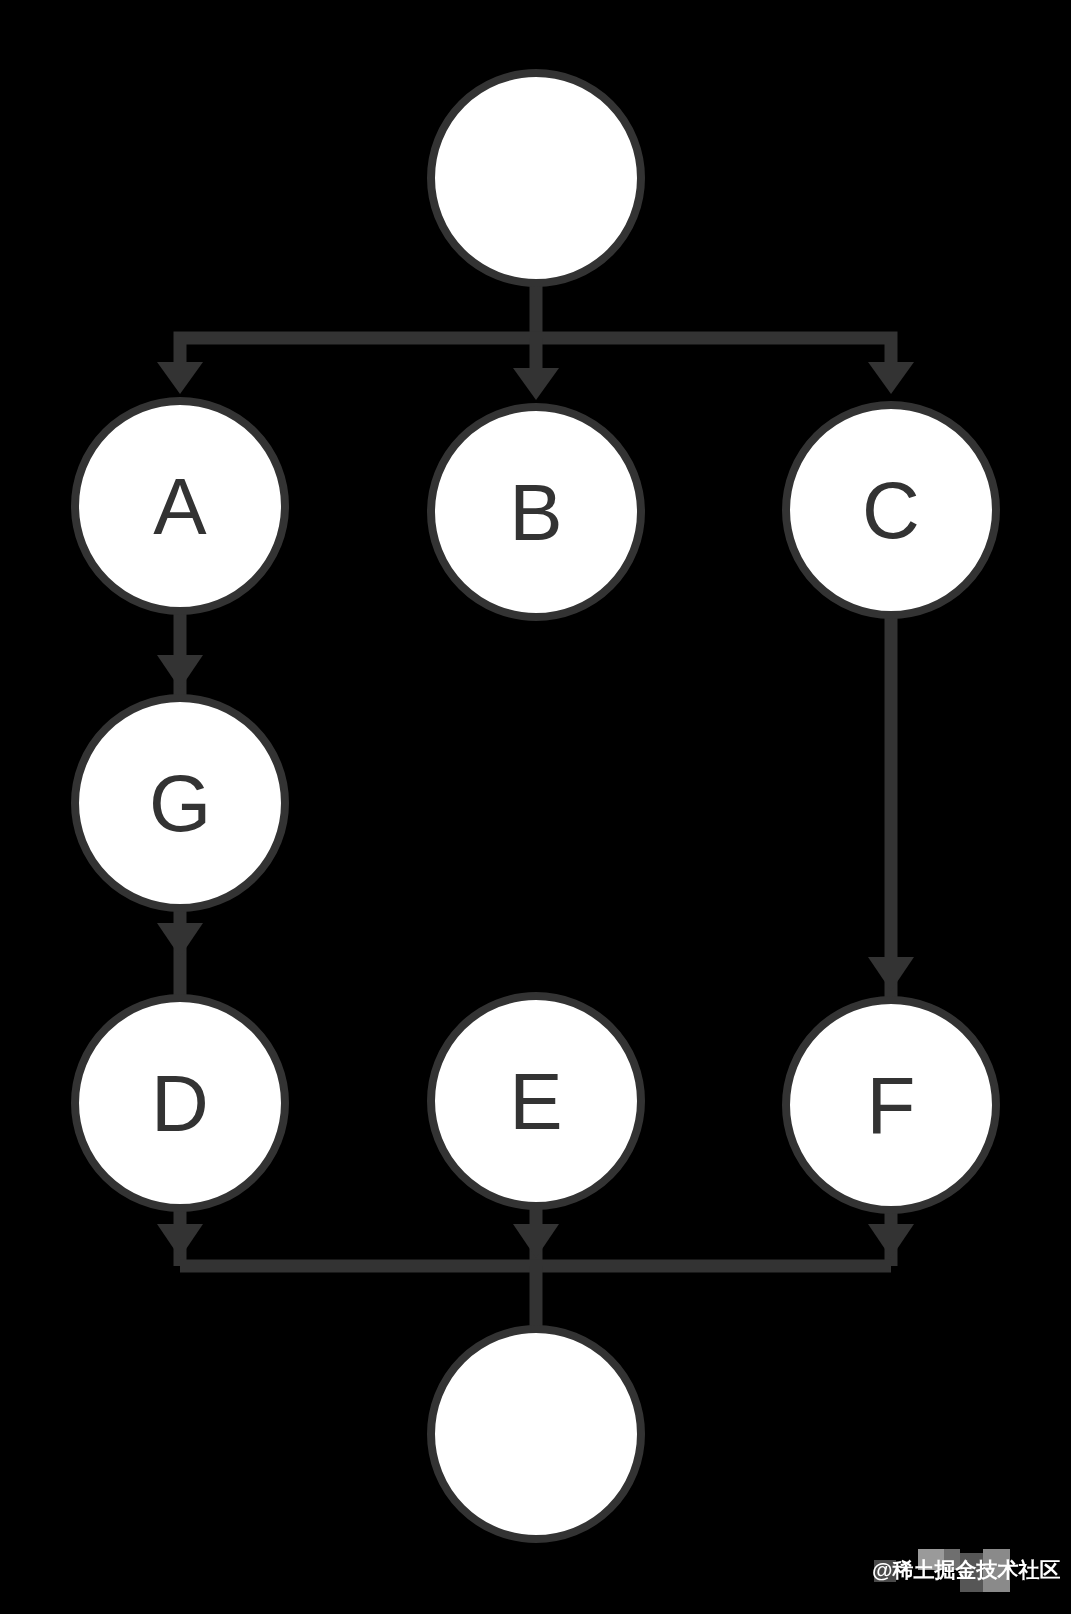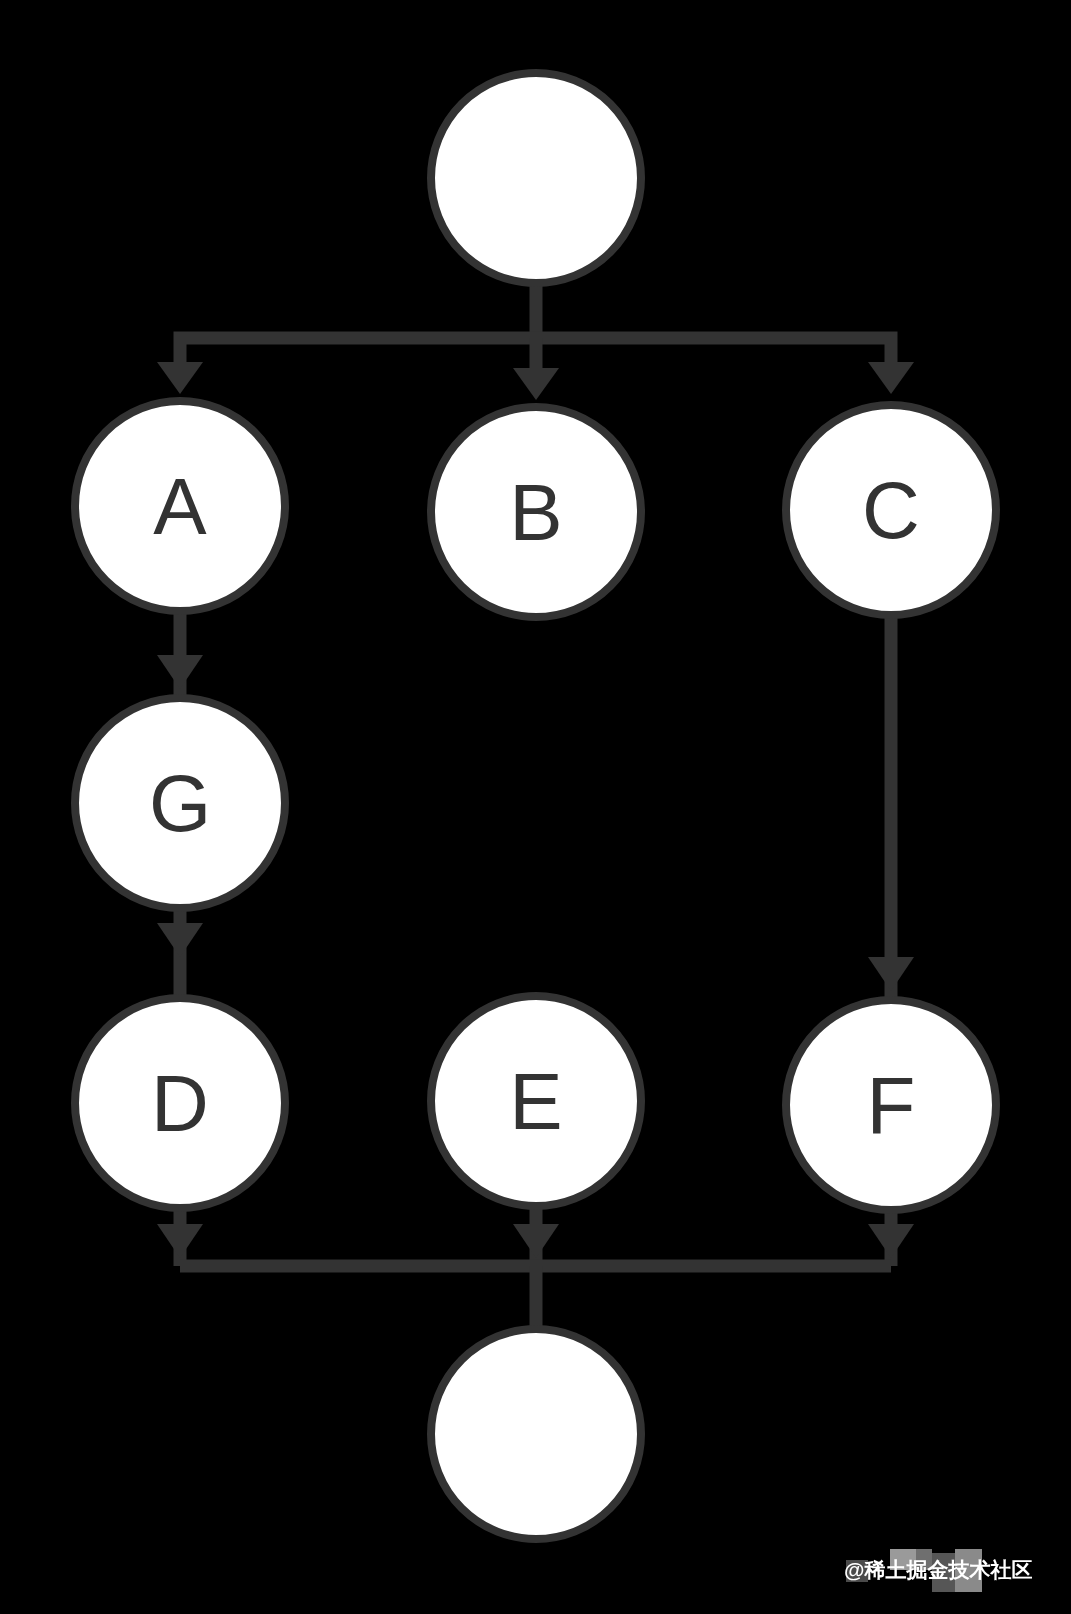--- a/index.html
+++ b/index.html
@@ -37,21 +37,21 @@
     stroke: none;
   }
   .node-label {
     fill: #333333;
     font-family: "Liberation Sans", sans-serif;
     font-size: 80px;
     text-anchor: middle;
   }
   .watermark {
     position: absolute;
-    left: 844px;
+    left: 872px;
     top: 1543px;
     width: 180px;
     height: 60px;
   }
   .wm-block {
     position: absolute;
   }
   .wm-b1 { left: 46px; top: 6px;  width: 26px; height: 21px; background: #9a9a9a; }
   .wm-b2 { left: 72px; top: 6px;  width: 16px; height: 21px; background: #6f6f6f; }
   .wm-b3 { left: 88px; top: 10px; width: 23px; height: 39px; background: #565656; }

